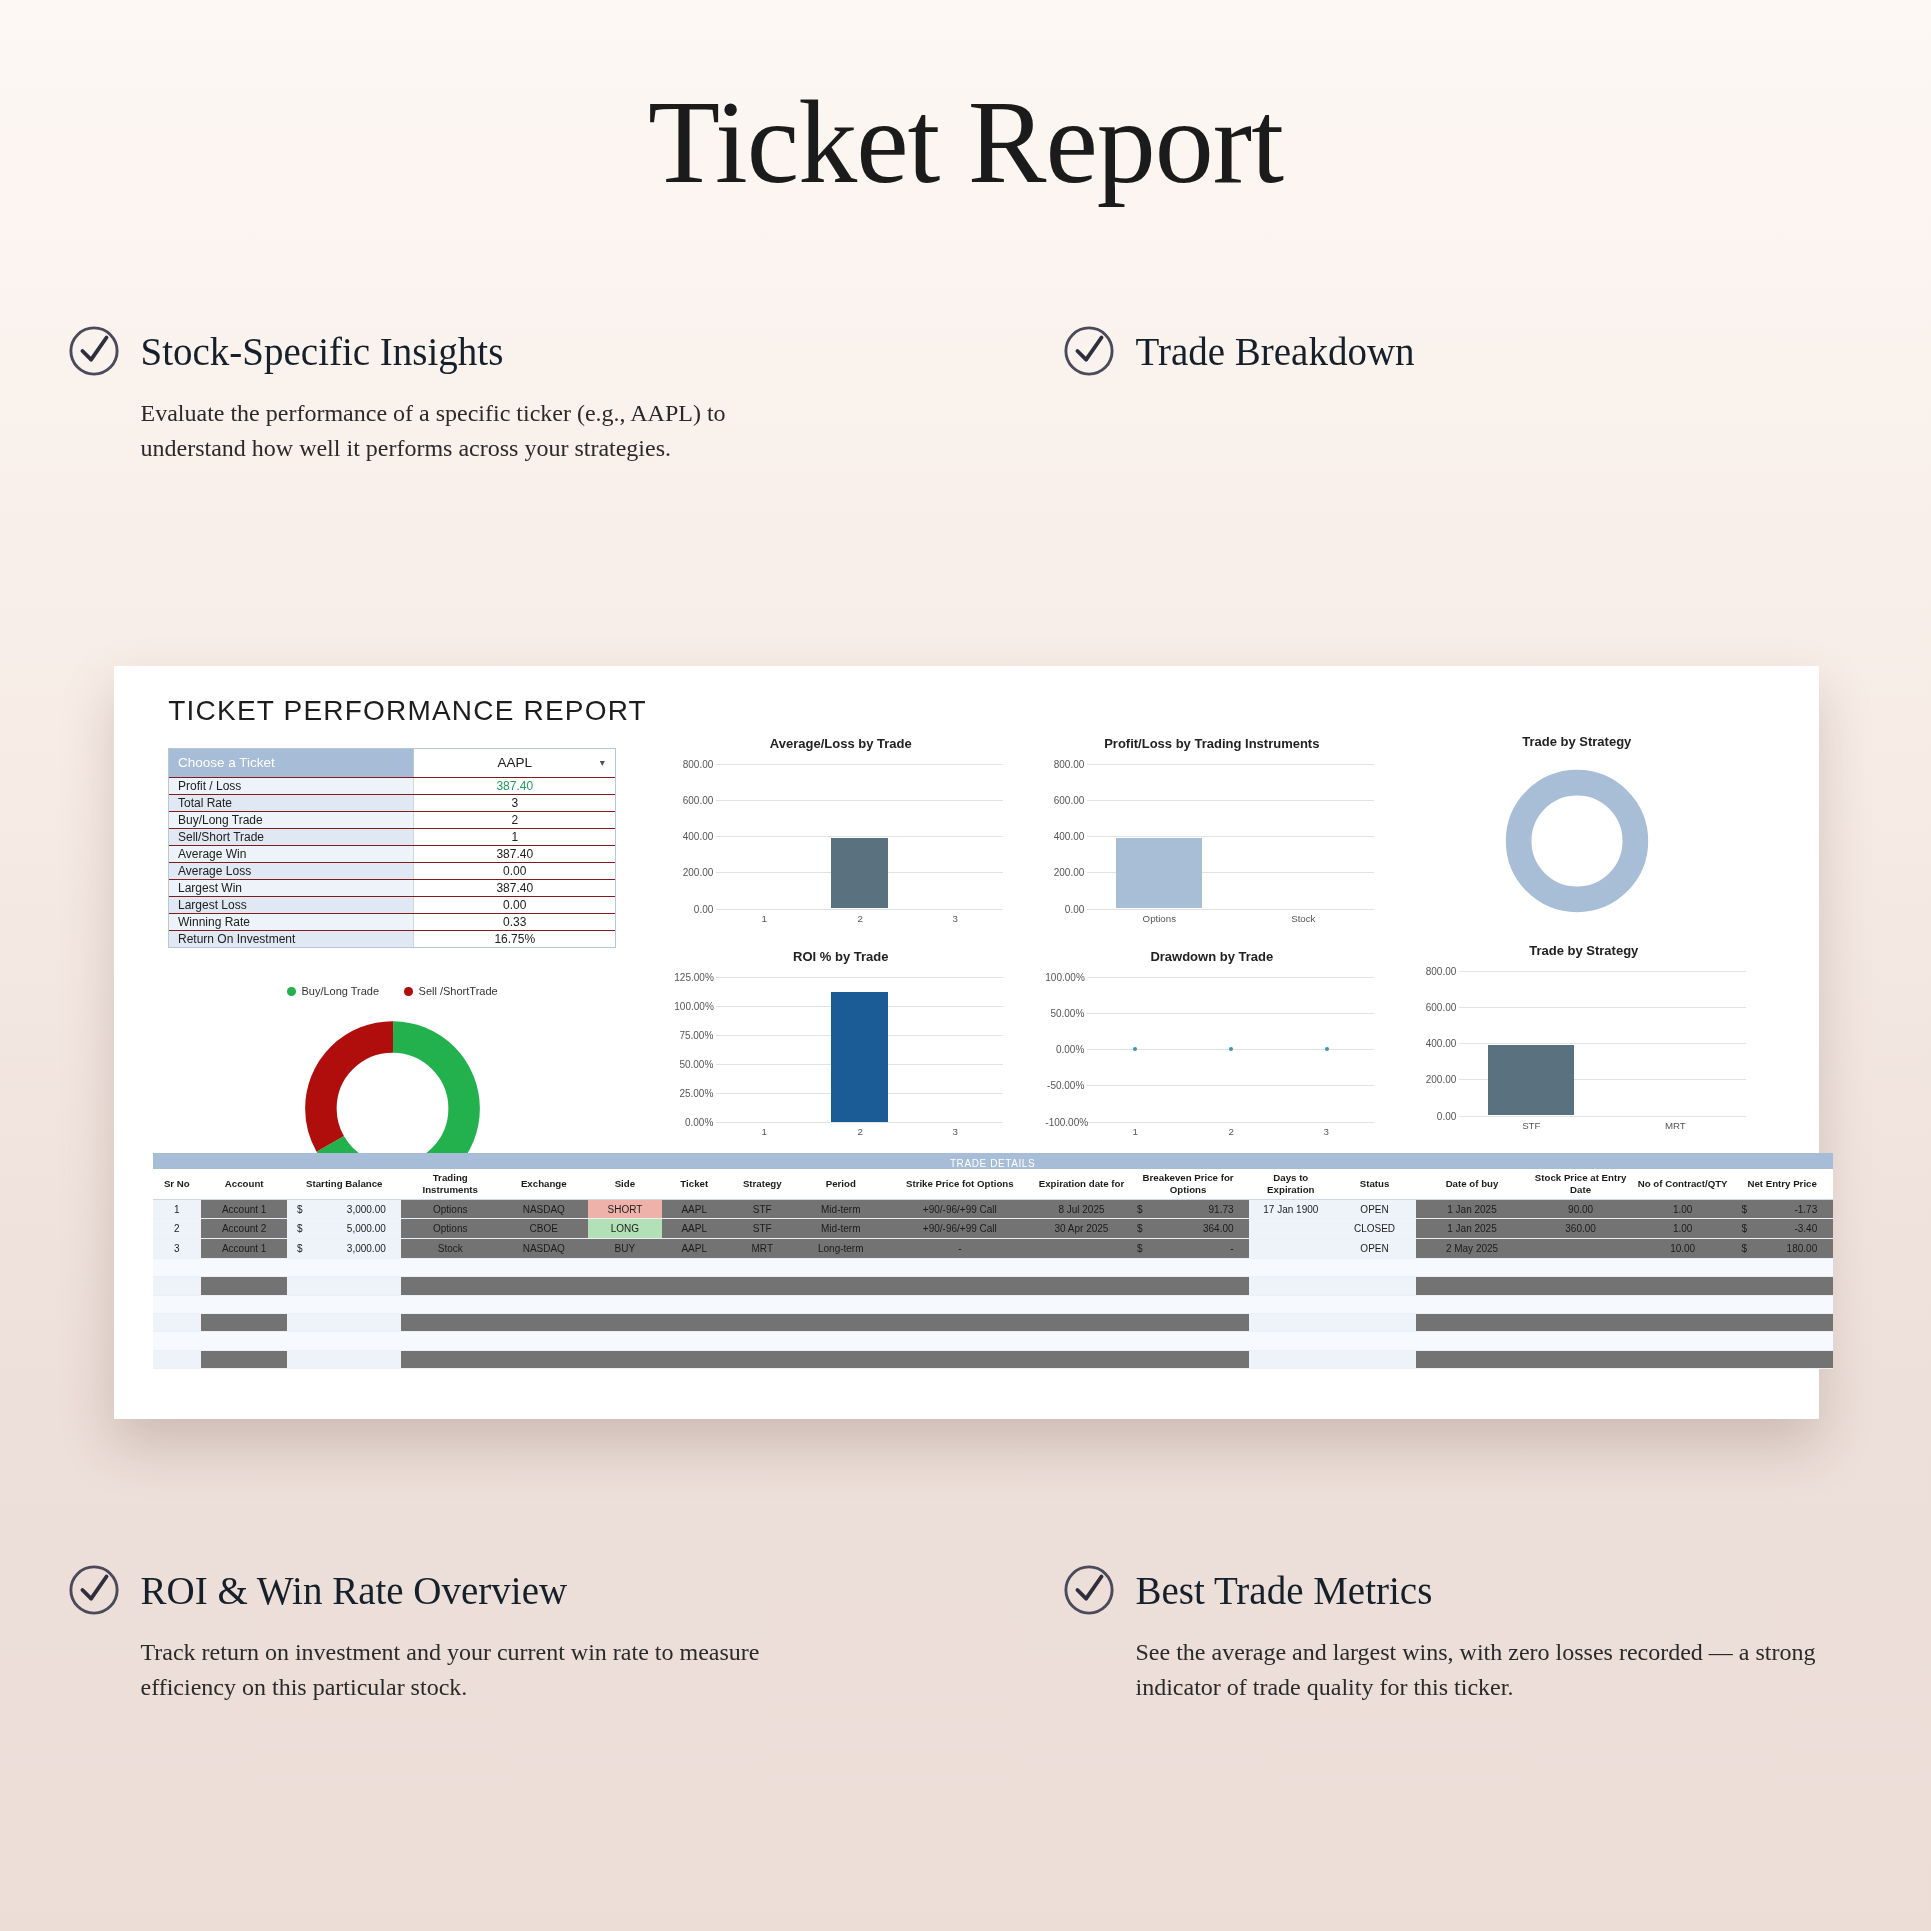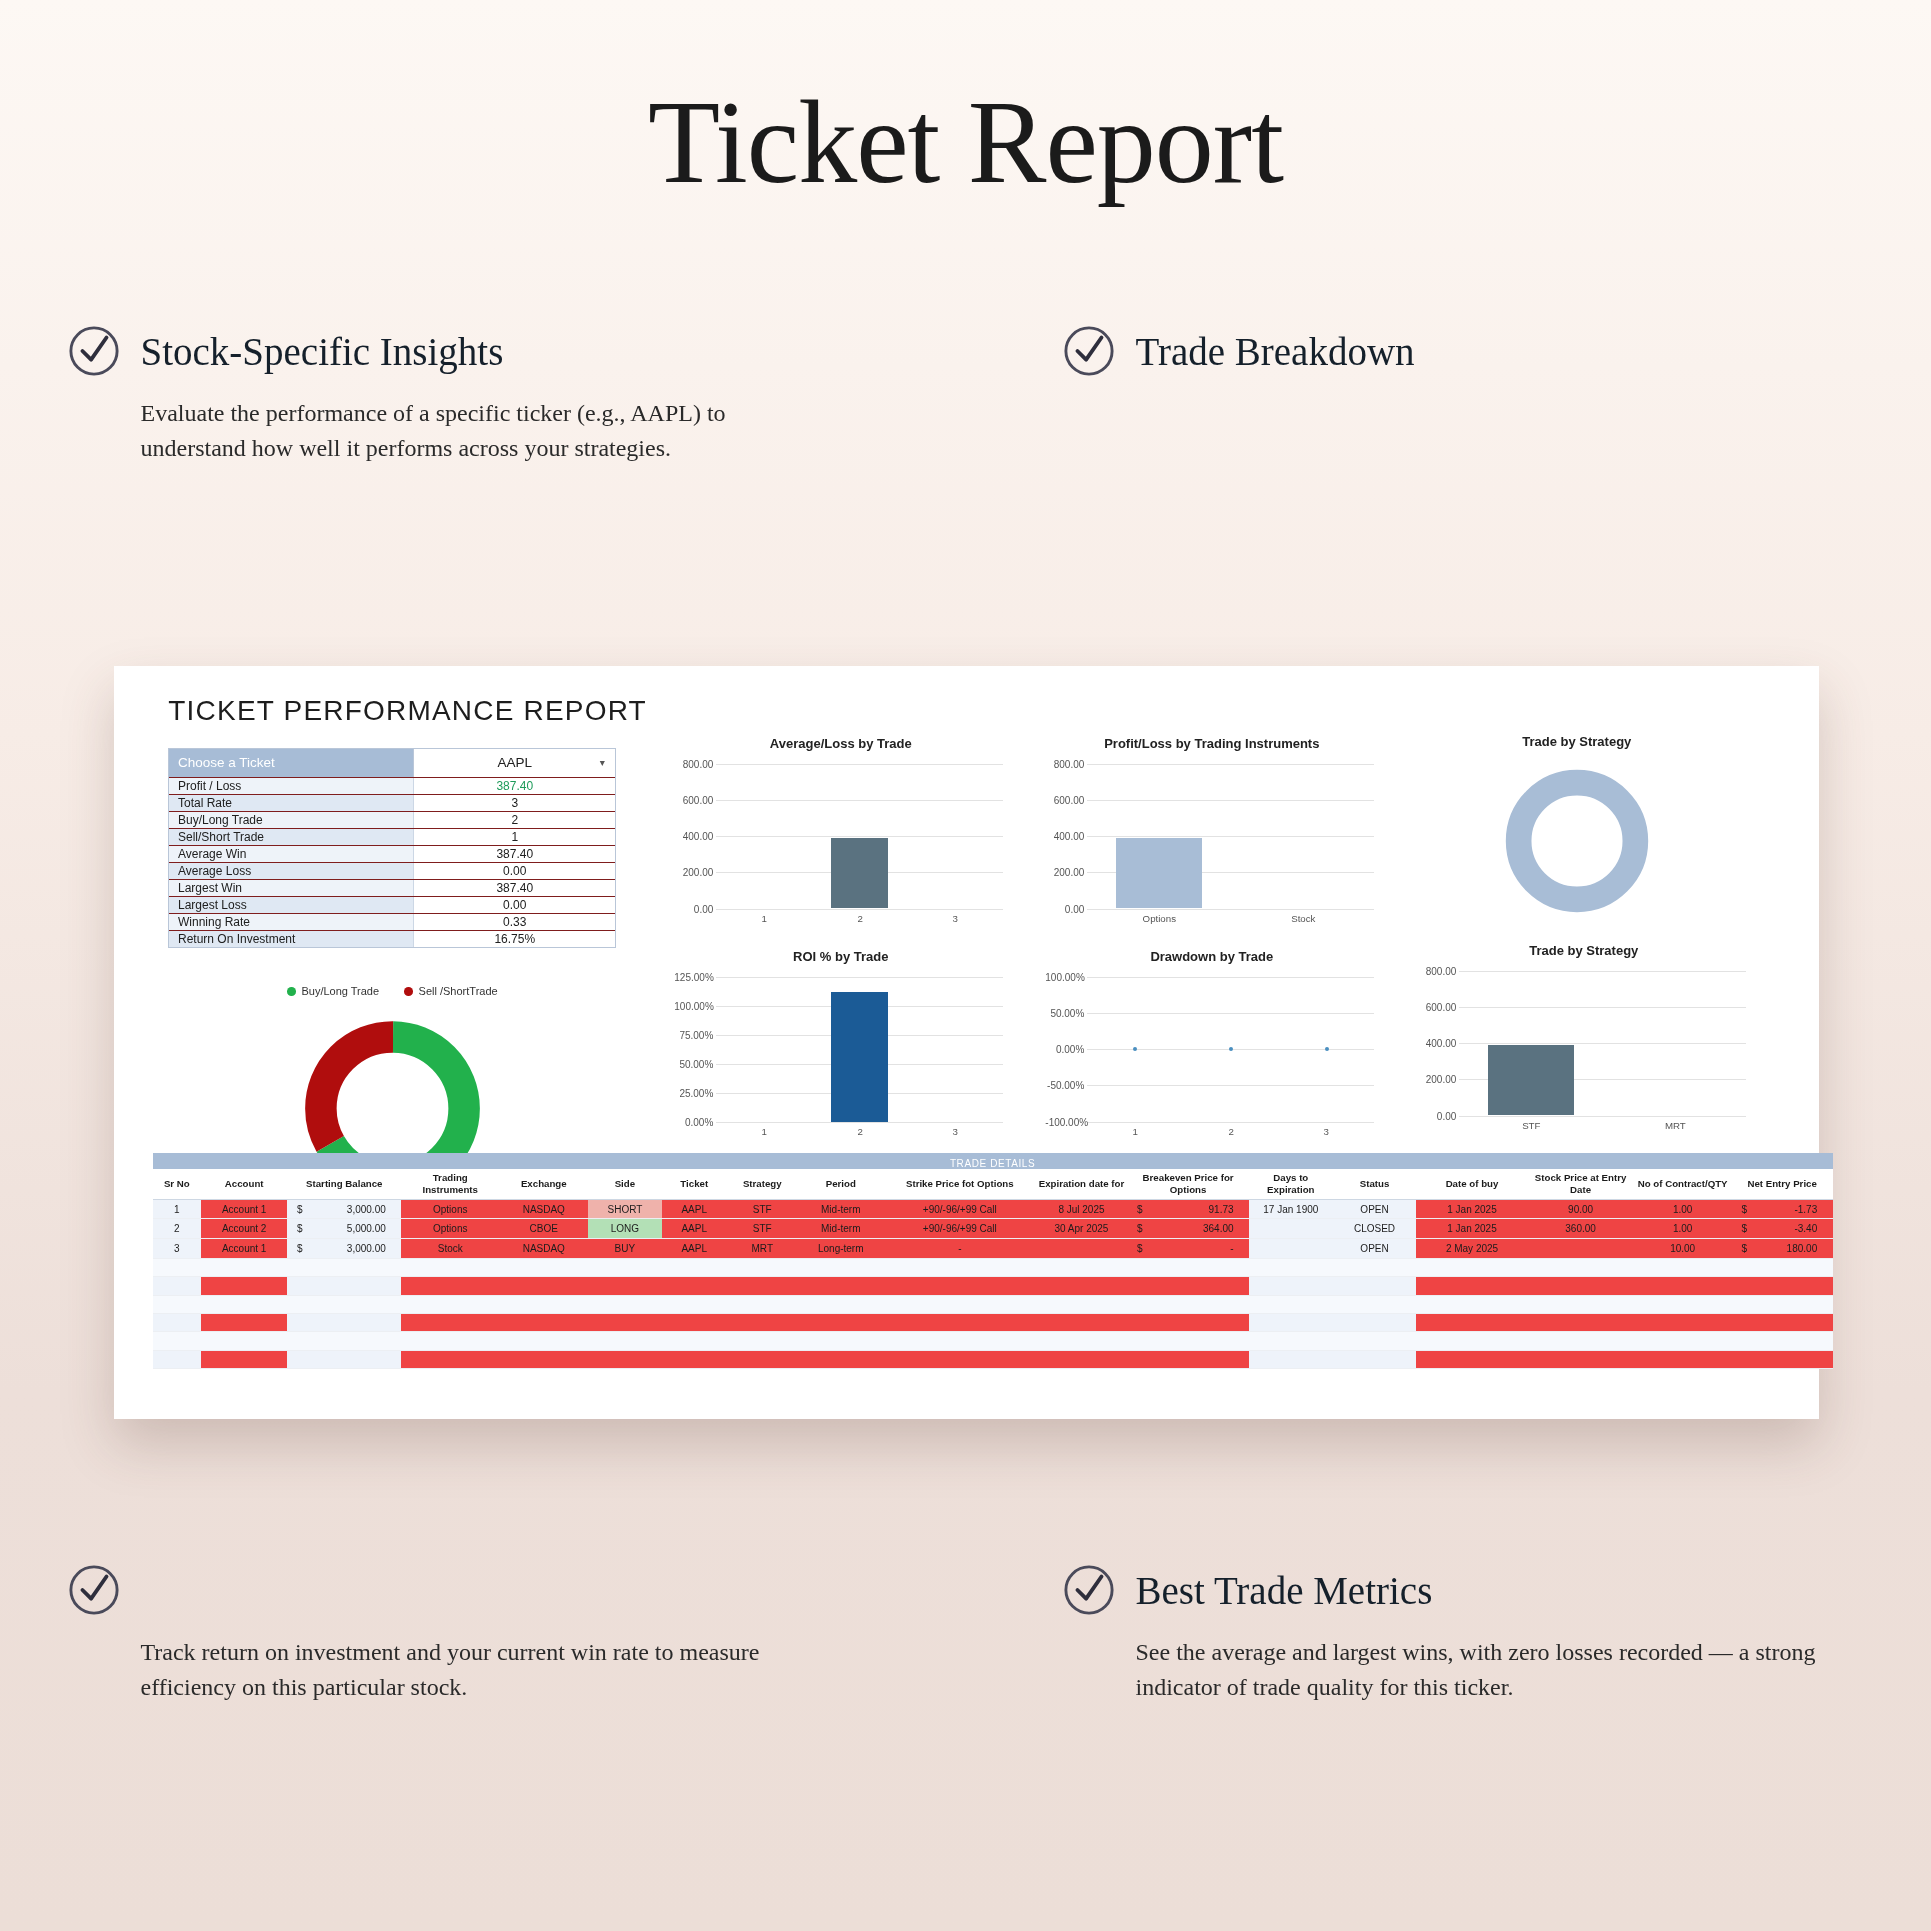--- a/index.html
+++ b/index.html
@@ -130,21 +130,21 @@
     position:absolute; left:19.3px; top:475px; width:1680px; height:22px;
     background:#a7bcd6; color:#fff; font-family:"Liberation Sans", sans-serif;
     font-size:10px; display:flex; align-items:center; justify-content:center; letter-spacing:0.6px;
   }
   table.trades {
     position:absolute; left:19.3px; top:491px; width:1680px;
     border-collapse:collapse;
     font-family:"Liberation Sans", sans-serif;
     font-size:10px;
     color:#1c1c1c;
-    background:#ef4444;
+    background:#737373;
   }
   table.trades th {
     font-weight:bold; font-size:9.7px; padding:3.9px 2.9px; text-align:center;
     border-bottom:1px solid #cdd7e3; background:#fff; line-height:1.15;
   }
   table.trades td { padding:3.9px 3.9px; text-align:center; border-bottom:1px solid #eceff3; height:18.3px;}
   table.trades td.money { text-align:right; padding-right:15.4px; }
   table.trades td.money .cur { float:left; padding-left:5.8px;}
   .zebra td { background:#f6f9fd; }
   .cell-short { background:#efb2ab; }
@@ -574,20 +574,21 @@
 
 <div class="features" style="position:absolute; left:50%; transform:translateX(-50%); top:1564px; margin:0;">
   <div class="feature">
     <div class="feat-head">
       <span class="check-icon">
         <svg viewBox="0 0 54 54" width="52" height="52">
           <circle cx="27" cy="27" r="24" fill="none" stroke="#4a4a5a" stroke-width="3"></circle>
           <path d="M15 27 L24 36 L40 13" fill="none" stroke="#2e2e3c" stroke-width="4" stroke-linecap="round" stroke-linejoin="round"></path>
         </svg>
       </span>
+      <span class="feat-title">ROI &amp; Win Rate Overview</span>
     </div>
     <div class="feat-body">Track return on investment and your current win rate to measure efficiency on this particular stock.</div>
   </div>
   <div class="feature right">
     <div class="feat-head">
       <span class="check-icon">
         <svg viewBox="0 0 54 54" width="52" height="52">
           <circle cx="27" cy="27" r="24" fill="none" stroke="#4a4a5a" stroke-width="3"></circle>
           <path d="M15 27 L24 36 L40 13" fill="none" stroke="#2e2e3c" stroke-width="4" stroke-linecap="round" stroke-linejoin="round"></path>
         </svg>

